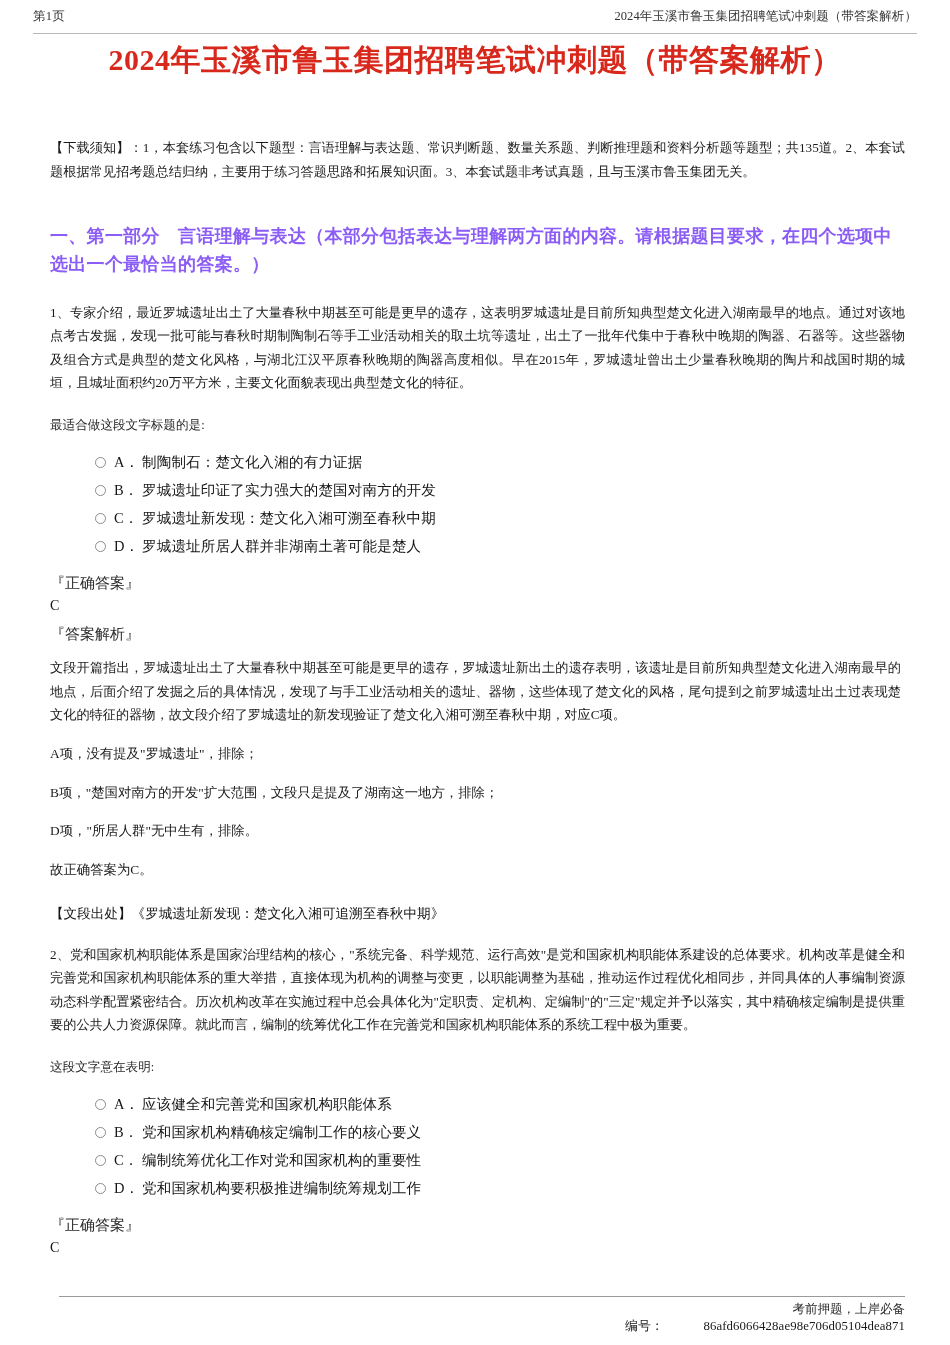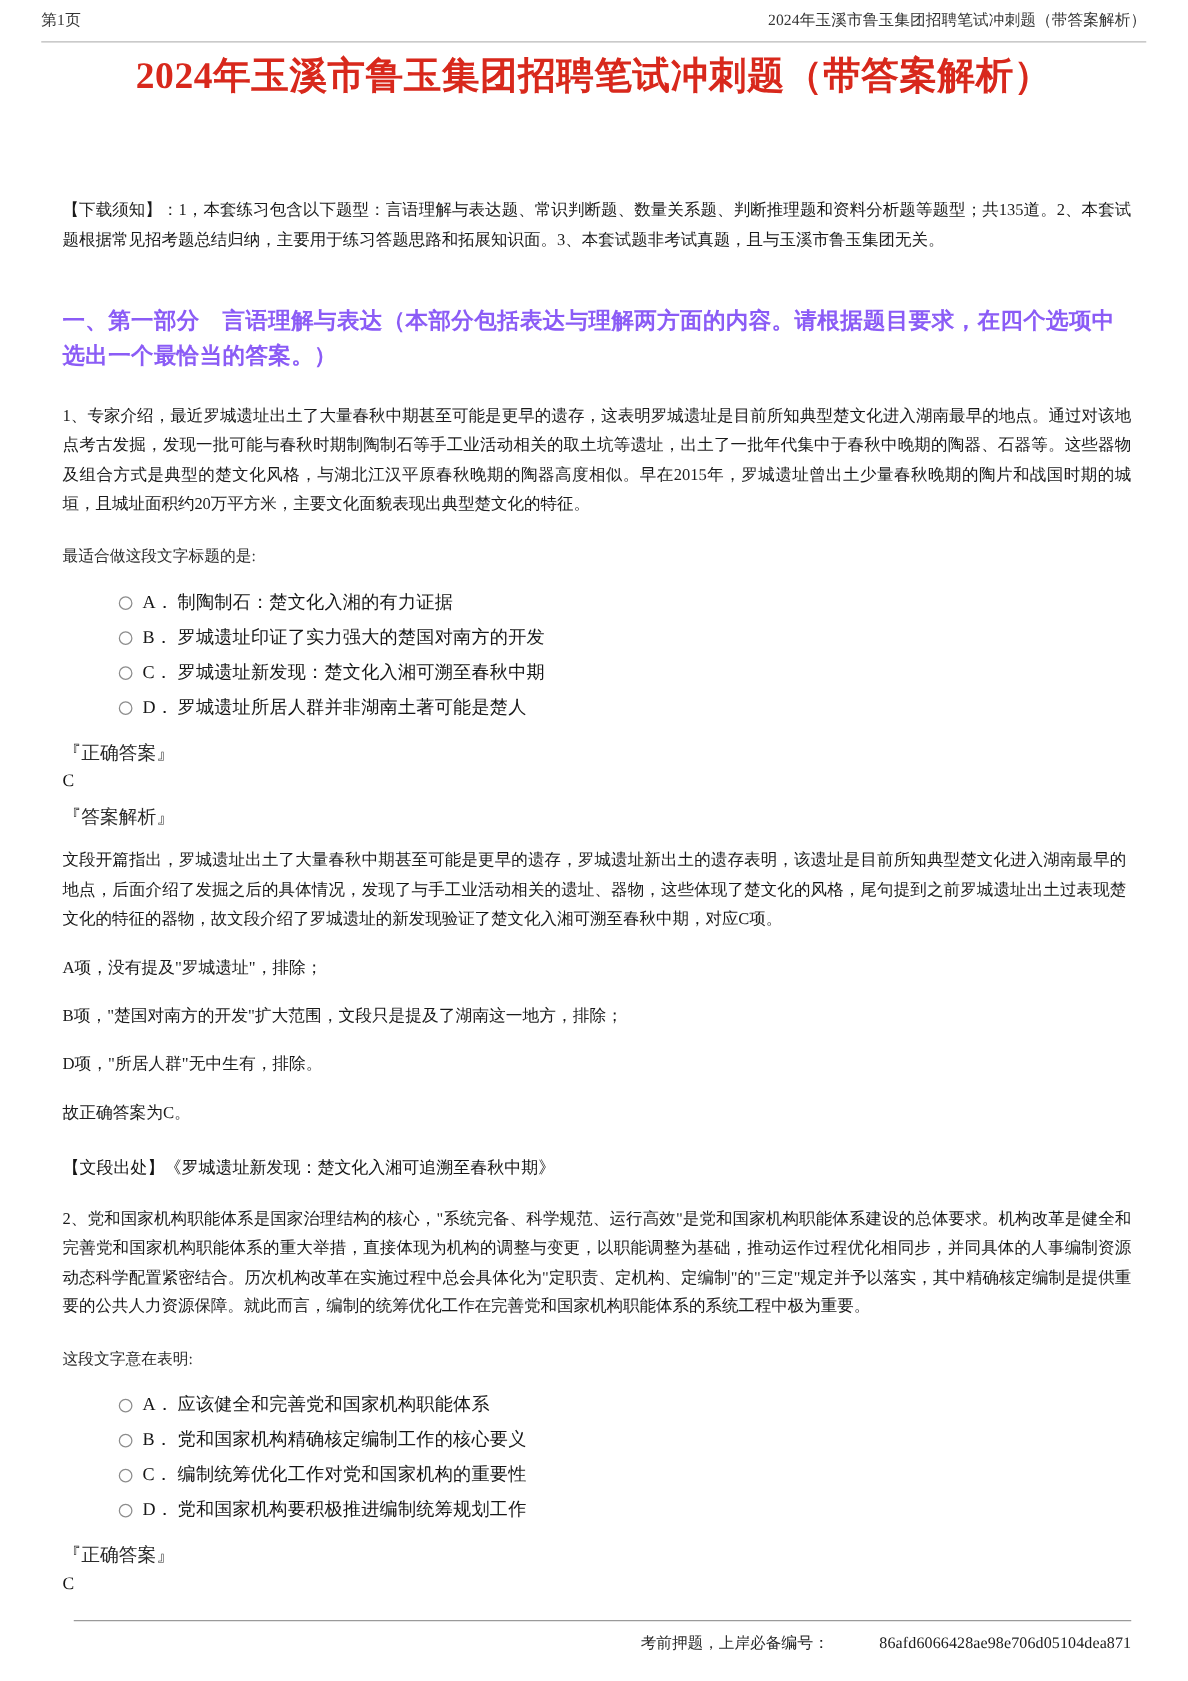--- a/index.html
+++ b/index.html
@@ -59,21 +59,21 @@
     color: #d8281c;
     font-size: 30px;
     font-weight: bold;
     letter-spacing: 0.5px;
     white-space: nowrap;
   }
 
   
   .content {
     position: absolute;
-    top: 156px;
+    top: 136px;
     left: 50px;
     width: 855px;
   }
 
   .notice {
     font-size: 13.2px;
     line-height: 1.78;
     color: #1a1a1a;
     text-align: justify;
     margin: 0 0 40px 0;
@@ -178,23 +178,24 @@
 
   
   .doc-footer {
     position: absolute;
     bottom: 22px;
     left: 59px;
     right: 45px;
     height: 22px;
     display: flex;
     align-items: flex-end;
-    justify-content: flex-end;
+    justify-content: flex-start;
     border-top: 1px solid #9a9a9a;
     padding-top: 4px;
+    flex-direction: column;
   }
   .doc-footer .ftr-left {
     font-size: 12.5px;
     color: #2a2a2a;
   }
   .doc-footer .ftr-right {
     font-size: 12.8px;
     color: #1a1a1a;
   }
   .ftr-right .ftr-id {

